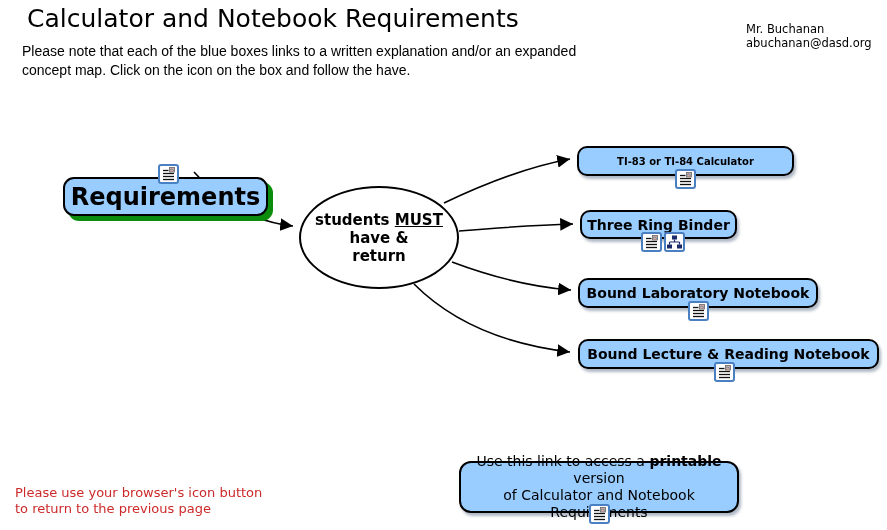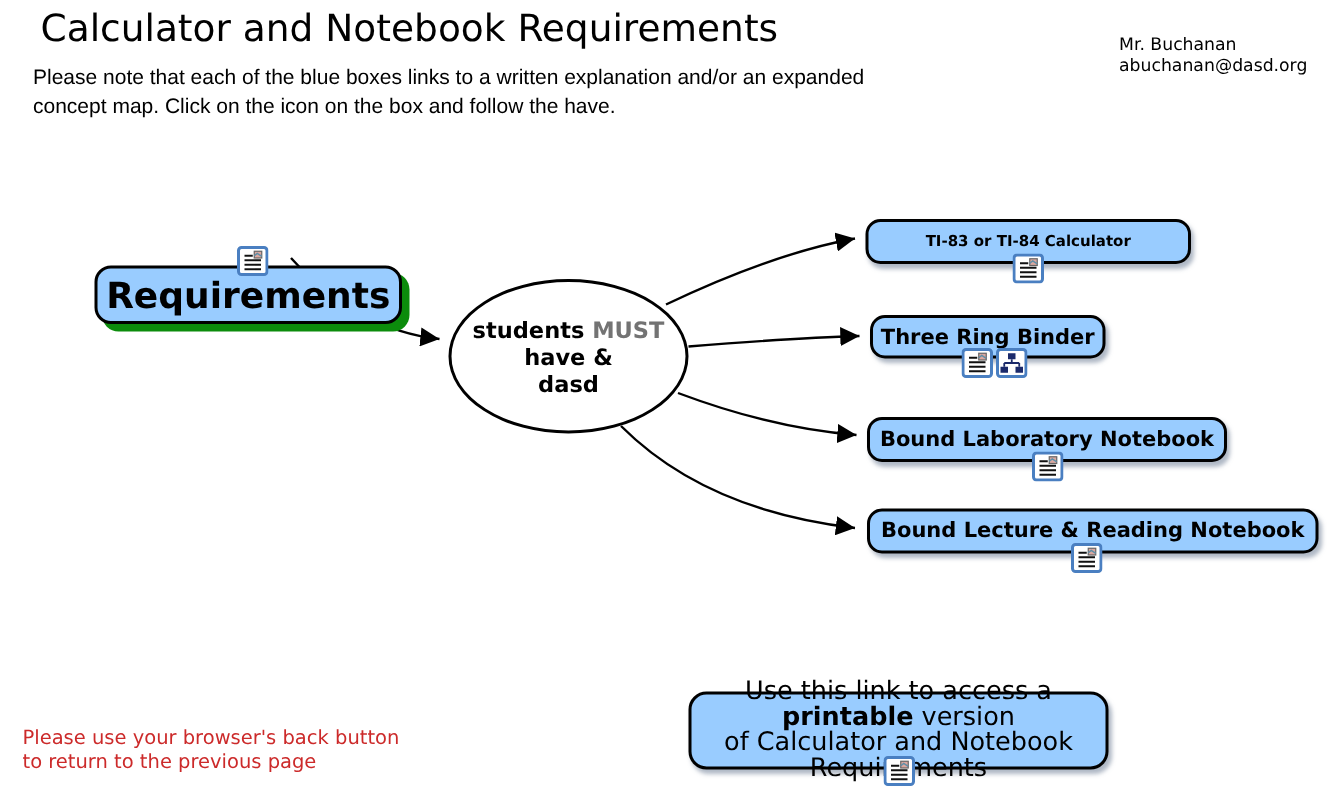--- a/index.html
+++ b/index.html
@@ -33,27 +33,27 @@
   .node-1{left:577px;top:146px;width:217px;height:30px;font-size:10px;}
   .node-2{left:580px;top:210px;width:157px;height:29px;font-size:14px;}
   .node-3{left:578px;top:278px;width:240px;height:30px;font-size:14px;}
   .node-4{left:578px;top:339px;width:301px;height:30px;font-size:14px;}
   .ellipse{
     position:absolute;left:299px;top:186px;width:160px;height:103px;box-sizing:border-box;
     background:#fff;border:2px solid #000;border-radius:50%;
     display:flex;flex-direction:column;align-items:center;justify-content:center;
     font-weight:bold;font-size:15px;line-height:18px;text-align:center;
   }
-  .must{color:#737373;}
+  .must{color:#000000;text-decoration:underline;}
   .icon-btn{position:absolute;width:21px;height:20px;cursor:pointer;line-height:0;}
   .print-node{
     position:absolute;left:459px;top:461px;width:280px;height:52px;box-sizing:border-box;
     background:#99ccff;border:2px solid #000;border-radius:12px;
     display:flex;flex-direction:column;align-items:center;justify-content:center;
-    font-size:17px;line-height:17px;text-align:center;cursor:pointer;
+    font-size:14px;line-height:17px;text-align:center;cursor:pointer;
     box-shadow:2px 3px 3px rgba(110,125,150,0.55);
   }
   .back-note{
     position:absolute;left:15px;top:485px;font-size:13px;line-height:16px;color:#cc2a2a;
   }
 </style>
 </head>
 <body>
 
 <div class="canvas">
@@ -101,21 +101,21 @@
   </span>
 
   <div class="ellipse">
     <div>
       <span>students</span>&nbsp;<span class="must">MUST</span>
     </div>
     <div>
       <span>have &amp;</span>
     </div>
     <div>
-      <span>dasd</span>
+      <span>return</span>
     </div>
   </div>
 
   <div class="node node-1">
     <span>TI-83 or TI-84 Calculator</span>
   </div>
   <span class="icon-btn" style="left:675px;top:169px;">
     <svg width="21" height="20" viewBox="0 0 21 20">
       <rect x="1" y="1" width="19" height="18" rx="2" fill="#fff" stroke="#4a7fc1" stroke-width="2"></rect>
       <line x1="5" y1="6.5" x2="10.5" y2="6.5" stroke="#111" stroke-width="1.3"></line>
@@ -193,17 +193,17 @@
       <line x1="5" y1="6.5" x2="10.5" y2="6.5" stroke="#111" stroke-width="1.3"></line>
       <line x1="5" y1="9.5" x2="16" y2="9.5" stroke="#111" stroke-width="1.3"></line>
       <line x1="5" y1="12.5" x2="16" y2="12.5" stroke="#111" stroke-width="1.3"></line>
       <line x1="5" y1="15.5" x2="16" y2="15.5" stroke="#111" stroke-width="1.3"></line>
       <rect x="11.5" y="3.5" width="5" height="4.5" fill="#dba8a0" stroke="#666" stroke-width="0.8"></rect>
       <path d="M11.5 6.5 l2 -1.6 l3 2" stroke="#5f8fa8" fill="none" stroke-width="1"></path>
     </svg>
   </span>
 
   <div class="back-note">
-    <span>Please use your browser's back button</span><br>
+    <span>Please use your browser's icon button</span><br>
     <span>to return to the previous page</span>
   </div>
 
 </div>
 
 </body></html>

